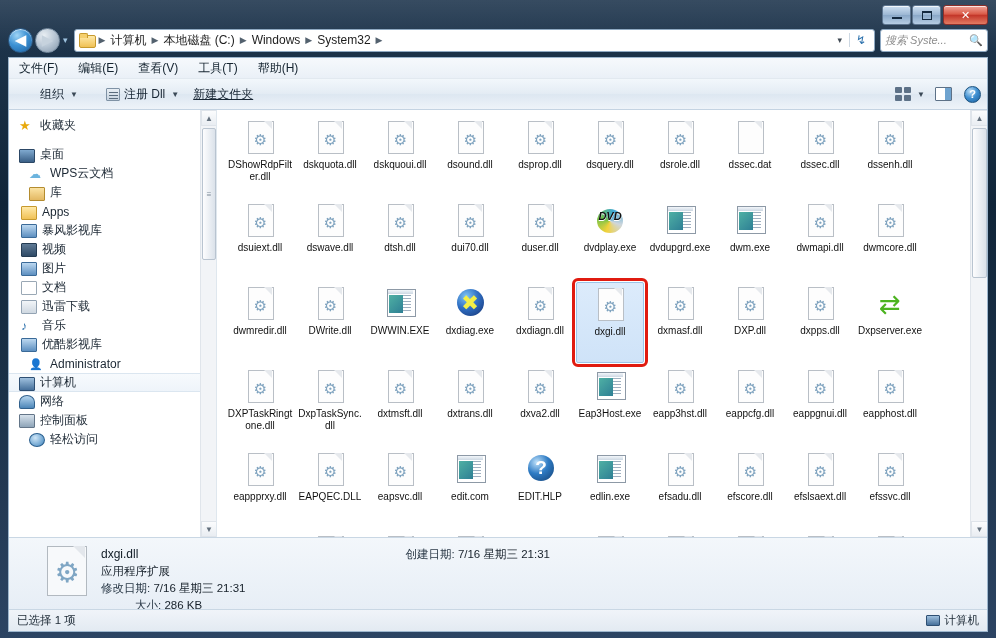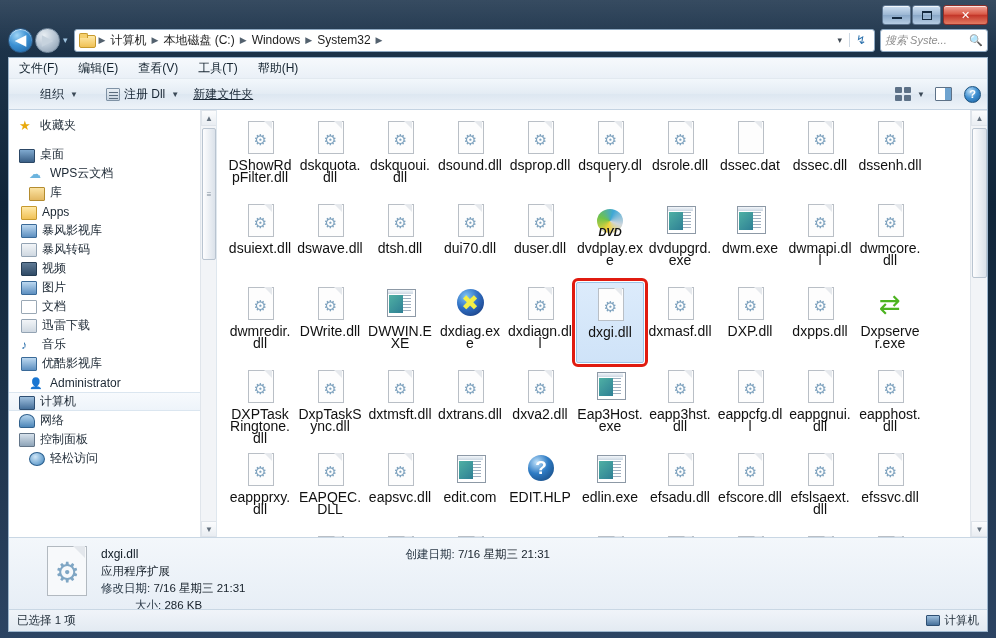--- a/index.html
+++ b/index.html
@@ -239,21 +239,21 @@
     overflow: hidden;
   }
   .file {
     width: 68px; height: 81px;
     margin: 0 1px 2px 1px;
     display: flex; flex-direction: column; align-items: center;
     padding-top: 4px;
     position: relative;
   }
   .file .fname {
-    font-size: 14px; color: #111111; line-height: 12px;
+    font-size: 10px; color: #111111; line-height: 12px;
     text-align: center; width: 66px;
     word-break: break-all; margin-top: 3px;
   }
   .file.sel {
     background: linear-gradient(180deg,#dcebfb,#cfe3f8);
     border: 1px solid #9cc4e8;
     outline: 3px solid #e01b10;
     outline-offset: 1px;
     border-radius: 2px;
   }
@@ -286,21 +286,21 @@
     background:linear-gradient(180deg,#f2f6fa,#cdd8e3); }
   .applines{ position:absolute; right:5px; top:9px; width:8px; height:18px;
     background: repeating-linear-gradient(180deg,#9fb0c0 0 1px, transparent 1px 3px); }
   
   .fi.dvd .disc{
     position:absolute; left:3px; top:6px; width:26px; height:24px;
     border-radius:50%;
     background: conic-gradient(from 200deg,#f2d23a,#6fc24a,#3fa7d6,#cfd6dc,#f2d23a);
   }
   .fi.dvd .txt{
-    position:absolute; left:0; top:23px; width:32px; text-align:center;
+    position:absolute; left:0; top:7px; width:32px; text-align:center;
     font-size:11px; font-weight:bold; font-style:italic; color:#111;
     text-shadow:0 1px 0 #fff;
   }
   
   .fi.ball::before{
     content:""; position:absolute; left:3px; top:3px; width:27px; height:27px; border-radius:50%;
     background: radial-gradient(circle at 34% 28%, #7fc6f5 0%, #2f6fc4 45%, #15306f 100%);
   }
   .fi.ball .x{
     position:absolute; left:0; top:4px; width:32px; text-align:center;
@@ -473,24 +473,20 @@
           </div>
           <div class="nav-item l2">
             <span class="ni ic-folder"></span>
             <span>Apps</span>
           </div>
           <div class="nav-item l2">
             <span class="ni ic-blue"></span>
             <span>暴风影视库</span>
           </div>
           <div class="nav-item l2">
-            <span class="ni ic-gray"></span>
-            <span>暴风转码</span>
-          </div>
-          <div class="nav-item l2">
             <span class="ni ic-dark"></span>
             <span>视频</span>
           </div>
           <div class="nav-item l2">
             <span class="ni ic-blue"></span>
             <span>图片</span>
           </div>
           <div class="nav-item l2">
             <span class="ni ic-doc"></span>
             <span>文档</span>

